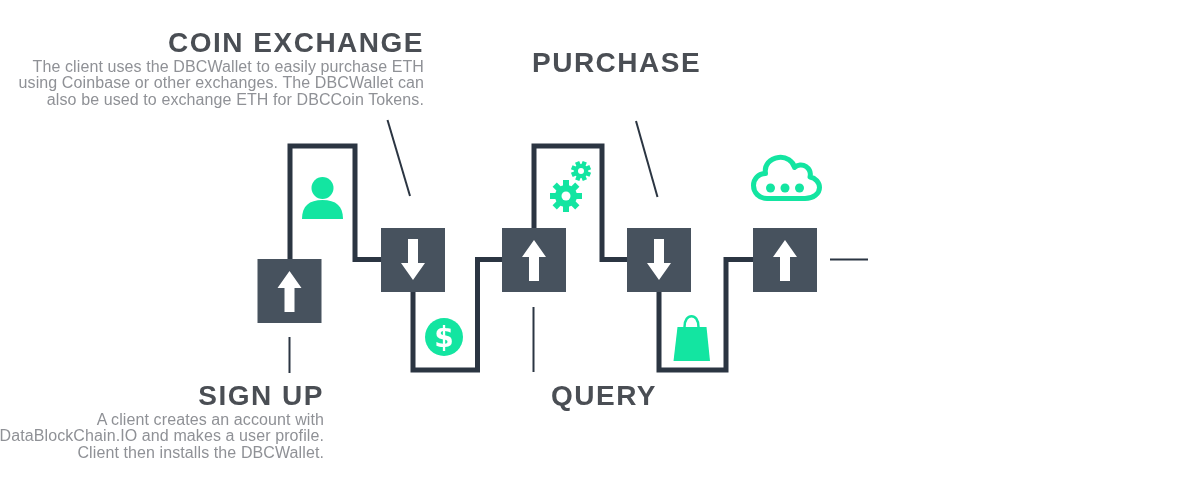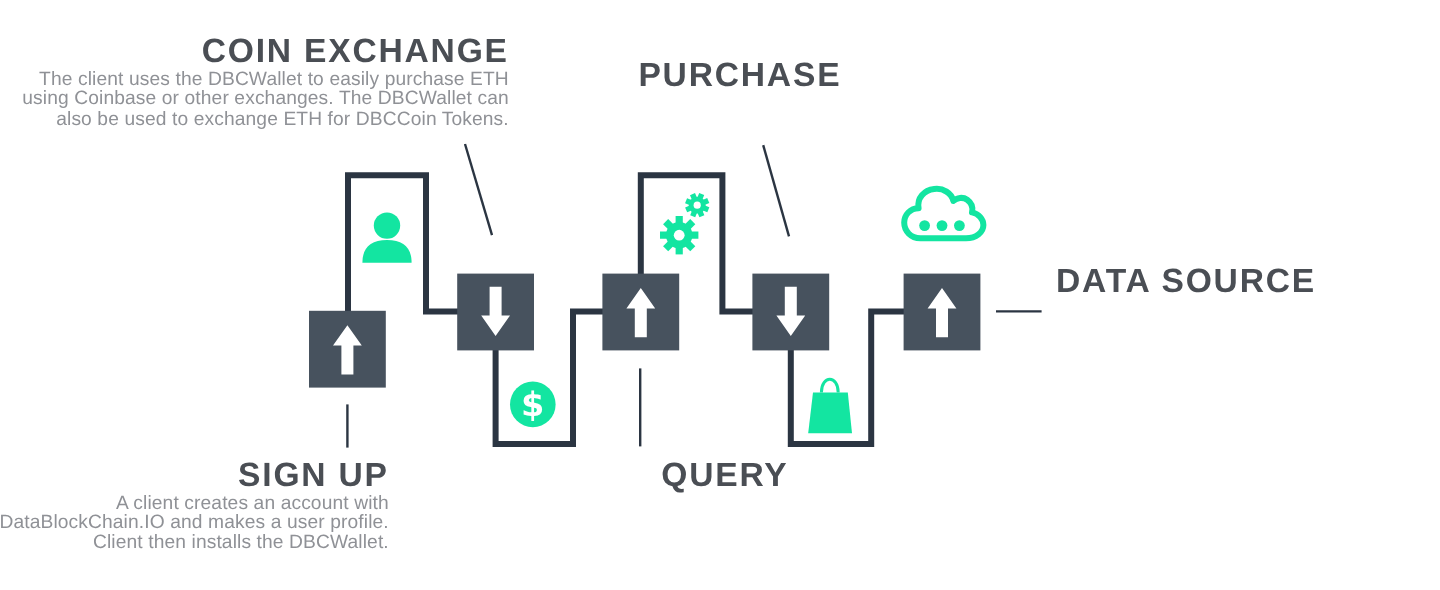--- a/index.html
+++ b/index.html
@@ -147,21 +147,20 @@
     <p>The client uses the DBCWallet to easily purchase ETH
 using Coinbase or other exchanges. The DBCWallet can
 also be used to exchange ETH for DBCCoin Tokens.</p>
   </div>
 
   <div class="step step-purchase">
     <h2>PURCHASE</h2>
   </div>
 
   <div class="step step-datasource">
-    <h2>DATA SOURCE</h2>
   </div>
 
   <div class="step step-signup">
     <h2>SIGN UP</h2>
     <p>A client creates an account with
 DataBlockChain.IO and makes a user profile.
 Client then installs the DBCWallet.</p>
   </div>
 
   <div class="step step-query">

